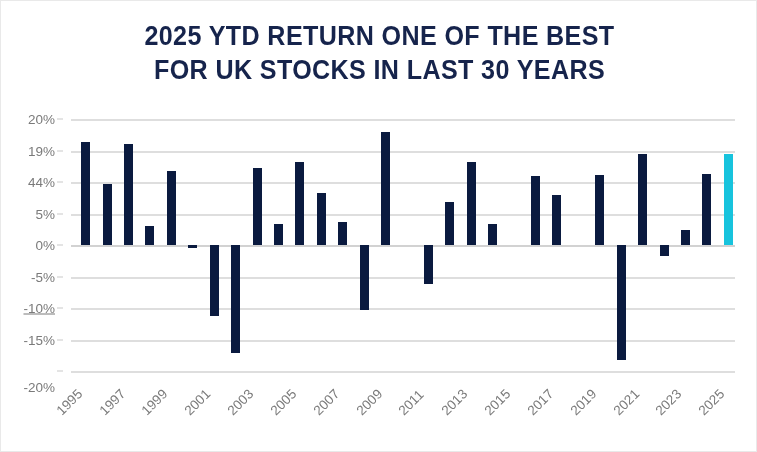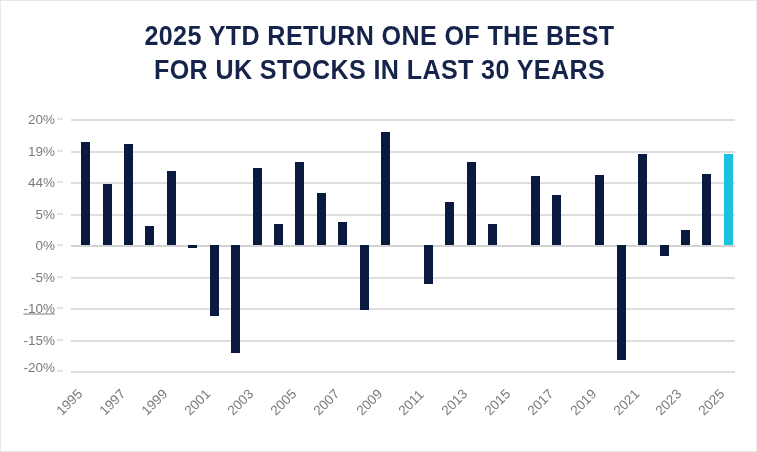--- a/index.html
+++ b/index.html
@@ -132,21 +132,21 @@
       <div class="y-tick-label" style="top: 94.5px;">5%</div>
       <div class="y-tick-mark" style="top: 94.5px;"></div>
       <div class="y-tick-label" style="top: 126px;">0%</div>
       <div class="y-tick-mark" style="top: 126px;"></div>
       <div class="y-tick-label" style="top: 157.5px;">-5%</div>
       <div class="y-tick-mark" style="top: 157.5px;"></div>
       <div class="y-tick-label" style="top: 189px; text-decoration: underline;">-10%</div>
       <div class="y-tick-mark" style="top: 189px;"></div>
       <div class="y-tick-label" style="top: 220.5px;">-15%</div>
       <div class="y-tick-mark" style="top: 220.5px;"></div>
-      <div class="y-tick-label" style="top: 248px; text-align: center;">-20%</div>
+      <div class="y-tick-label" style="top: 268px; text-align: center;">-20%</div>
       <div class="y-tick-mark" style="top: 252px;"></div>
     </div>
 
   <div id="plot">
     <div id="gridlines">
         <div class="gridline" style="top: 0px;"></div>
         <div class="gridline" style="top: 31.5px;"></div>
         <div class="gridline" style="top: 63px;"></div>
         <div class="gridline" style="top: 94.5px;"></div>
         <div class="gridline zero" style="top: 126px;"></div>

